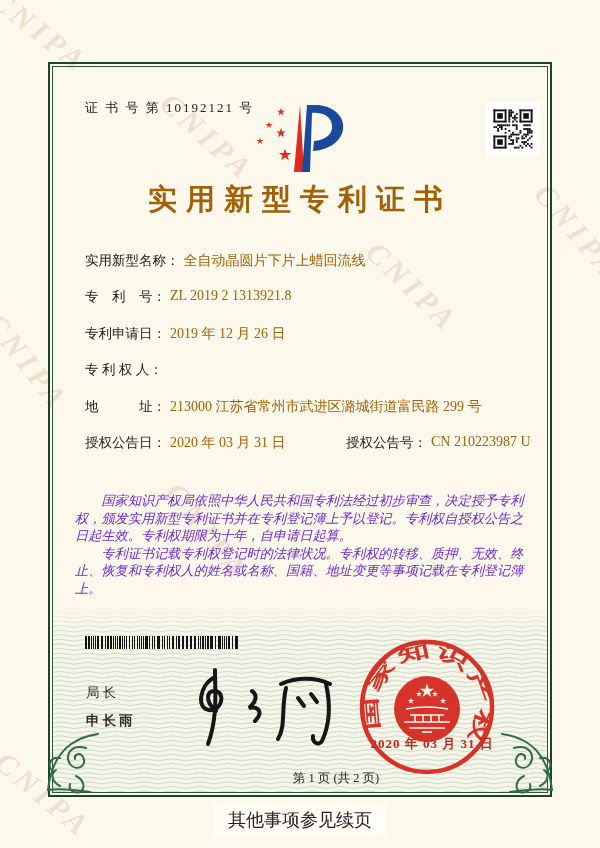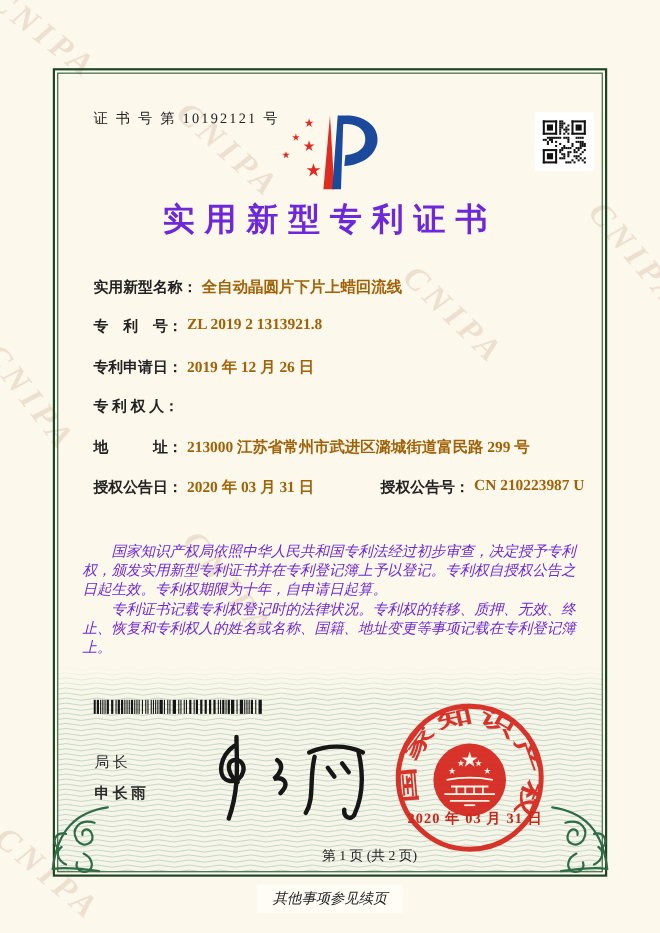--- a/index.html
+++ b/index.html
@@ -9,23 +9,23 @@
   
   .wm{position:absolute;font-family:"Liberation Serif",serif;font-weight:700;font-style:italic;
       font-size:30px;letter-spacing:5px;color:rgba(206,168,142,.30);transform:rotate(38deg);
       white-space:nowrap;pointer-events:none;}
   
   .frame{position:absolute;left:48px;top:62px;width:500px;height:731px;border:2px solid #1c4526;}
   .frame-inner{position:absolute;inset:2px;border:1px solid #2a5a38;}
   
   .cert-no{position:absolute;left:85px;top:99px;font-size:13px;letter-spacing:2px;color:#222;}
   .title{position:absolute;left:0;top:180px;width:600px;text-align:center;font-size:29px;
-         font-weight:700;letter-spacing:9px;color:#6d28d9;}
-  
-  .fields{position:absolute;left:85px;top:252px;width:440px;font-size:13.5px;font-weight:bold;}
+         font-weight:700;letter-spacing:9px;color:#a16207;}
+  
+  .fields{position:absolute;left:85px;top:252px;width:440px;font-size:13.5px;}
   .frow{height:36.4px;display:flex;align-items:flex-start;position:relative;white-space:nowrap;}
   .flabel{color:#222;}
   .fvalue{color:#a16207;font-size:14px;margin-left:4px;}
   .pair2{position:absolute;left:220px;top:0;display:flex;margin-left:41px;}
   
   .legal{position:absolute;left:75px;top:492px;width:452px;font-size:13.2px;line-height:17.6px;
          font-style:italic;color:#6d28d9;}
   .legal p{margin:0;text-indent:2em;}
   
   .wavefade{position:absolute;left:53px;top:605px;width:494px;height:30px;
@@ -35,21 +35,21 @@
                   font-weight:400;font-size:13.5px;letter-spacing:3px;color:#2b2b2b;z-index:3;}
   .director-name{position:absolute;left:86px;top:712px;font-family:"Liberation Sans",sans-serif;
                  font-weight:700;font-size:13.5px;letter-spacing:3px;color:#2b2b2b;z-index:3;}
   
   .seal-date{position:absolute;left:368px;top:735px;width:128px;text-align:center;font-size:13px;
              color:#c6271b;letter-spacing:1px;z-index:5;font-weight:600;}
   
   .page-info{position:absolute;left:0;top:770px;width:600px;text-align:center;font-size:12.5px;
              color:#222;z-index:3;padding-left:36px;}
   .cont-note{position:absolute;left:50%;top:804px;transform:translateX(-50%);background:#fffdf6;
-             padding:4px 14px;font-size:13px;font-style:italic;color:#222;z-index:3;}
+             padding:4px 14px;font-size:18px;color:#222;z-index:3;}
   svg{display:block;}
   .z3{z-index:3;} .z4{z-index:4;} .z1{z-index:1;}
 </style>
 </head>
 <body>
 
 <div class="wm" style="left:-18px;top:14px;">CNIPA</div>
 <div class="wm" style="left:150px;top:120px;transform:rotate(42deg);">CNIPA</div>
 <div class="wm" style="left:520px;top:215px;transform:rotate(50deg);">CNIPA</div>
 <div class="wm" style="left:-30px;top:345px;transform:rotate(52deg);">CNIPA</div>

